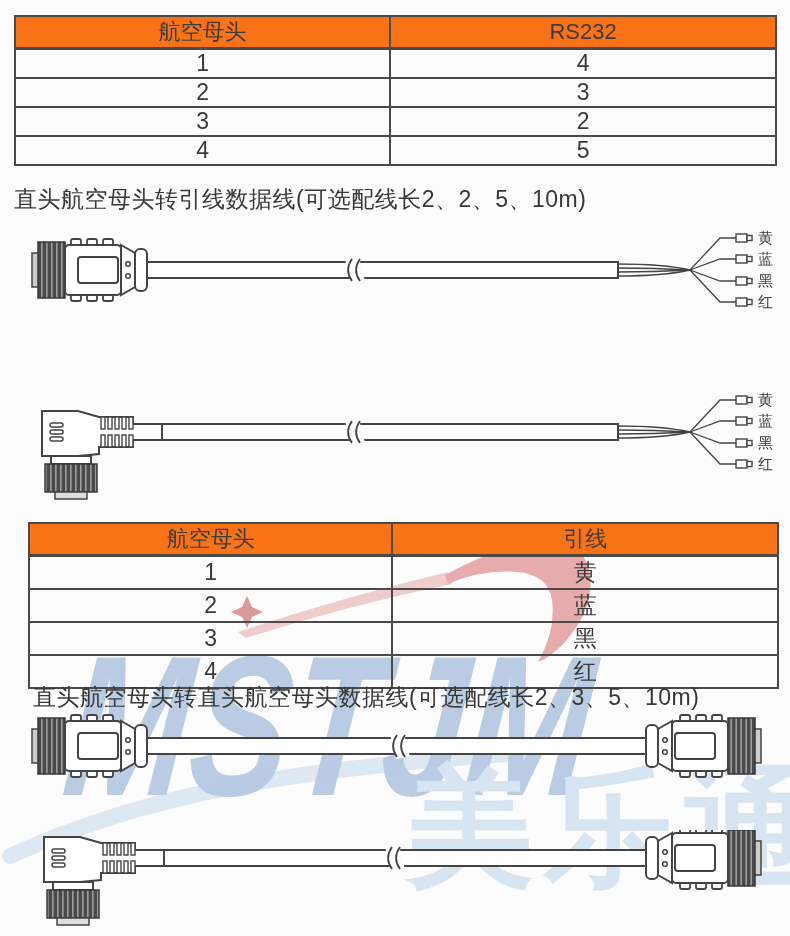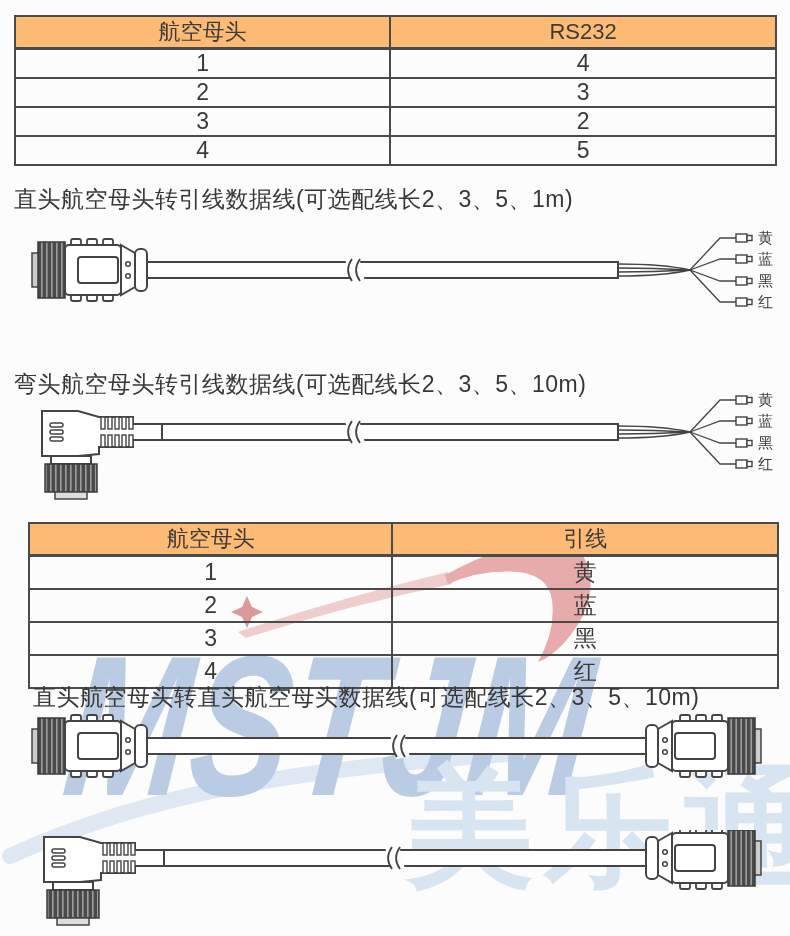--- a/index.html
+++ b/index.html
@@ -18,21 +18,21 @@
   .wm-brand-text{
     position:absolute;left:406px;top:764px;font-size:128px;line-height:1;
     font-weight:bold;color:#d7e4f1;letter-spacing:10px;white-space:nowrap;
   }
   
   .content{position:absolute;inset:0;z-index:2;}
   table{border-collapse:collapse;position:absolute;table-layout:fixed;}
   .t1{left:14px;top:15px;width:763px;}
   .t2{left:28px;top:522px;width:751px;}
   th,td{border:2px solid #4a4a4a;text-align:center;padding:0;background:transparent;}
-  th{background:#fdba74;font-weight:400;font-size:22px;height:28px;
+  th{background:#f97316;font-weight:400;font-size:22px;height:28px;
      border-bottom:3px solid #4a4a4a;color:#3c3c3c;}
   td{font-size:23px;height:25px;color:#3a3a3a;}
   .t2 th{height:24px;} .t2 td{height:24px;}
   .sec-title{
     position:absolute;font-size:23px;color:#373737;letter-spacing:.5px;
     white-space:nowrap;line-height:26px;
   }
   .title-a{left:14px;top:186px;}
   .title-b{left:14px;top:371px;}
   .title-c{left:33px;top:684px;}
@@ -164,33 +164,32 @@
             <td>3</td>
             <td>2</td>
           </tr>
           <tr>
             <td>4</td>
             <td>5</td>
           </tr>
         </tbody>
     </table>
 
-    <div class="sec-title title-a">直头航空母头转引线数据线(可选配线长2、3、5、1m)</div>
+    <div class="sec-title title-a">直头航空母头转引线数据线(可选配线长2、2、5、10m)</div>
     <svg class="diag dg-a" width="790" height="118" viewBox="0 218 790 118">
       <rect x="147" y="262" width="471" height="16" fill="#fff" stroke="#444" stroke-width="2"></rect>
       <use href="#conn-straight" transform="translate(38,270)"></use>
       <use href="#cable-break" transform="translate(355,270)"></use>
       <use href="#wire-fan" transform="translate(618,270)"></use>
       <text class="wire-label" x="758" y="243">黄</text>
       <text class="wire-label" x="758" y="264">蓝</text>
       <text class="wire-label" x="758" y="286">黑</text>
       <text class="wire-label" x="758" y="307">红</text>
     </svg>
 
-    <div class="sec-title title-b">弯头航空母头转引线数据线(可选配线长2、3、5、10m)</div>
     <svg class="diag dg-b" width="790" height="118" viewBox="0 392 790 118">
       <rect x="162" y="424" width="456" height="16" fill="#fff" stroke="#444" stroke-width="2"></rect>
       <use href="#conn-elbow" transform="translate(42,432)"></use>
       <use href="#cable-break" transform="translate(355,432)"></use>
       <use href="#wire-fan" transform="translate(618,432)"></use>
       <text class="wire-label" x="758" y="405">黄</text>
       <text class="wire-label" x="758" y="426">蓝</text>
       <text class="wire-label" x="758" y="448">黑</text>
       <text class="wire-label" x="758" y="469">红</text>
     </svg>

